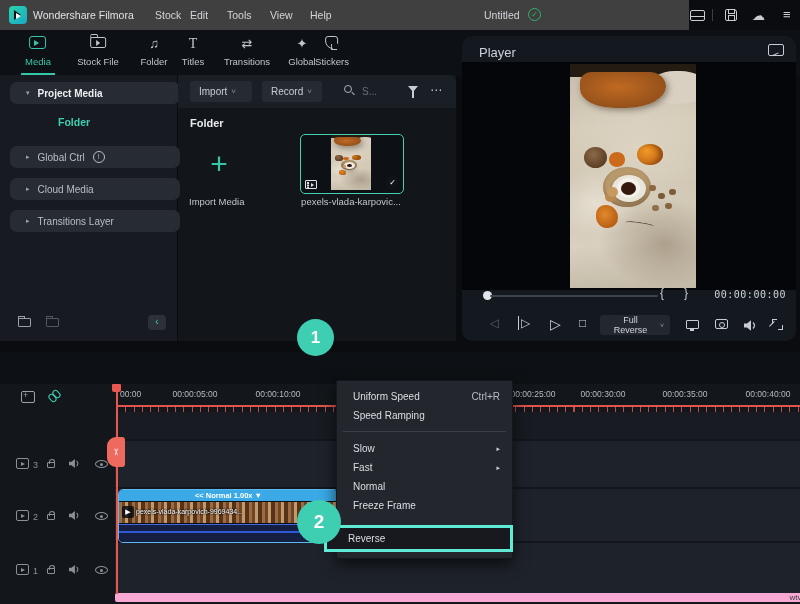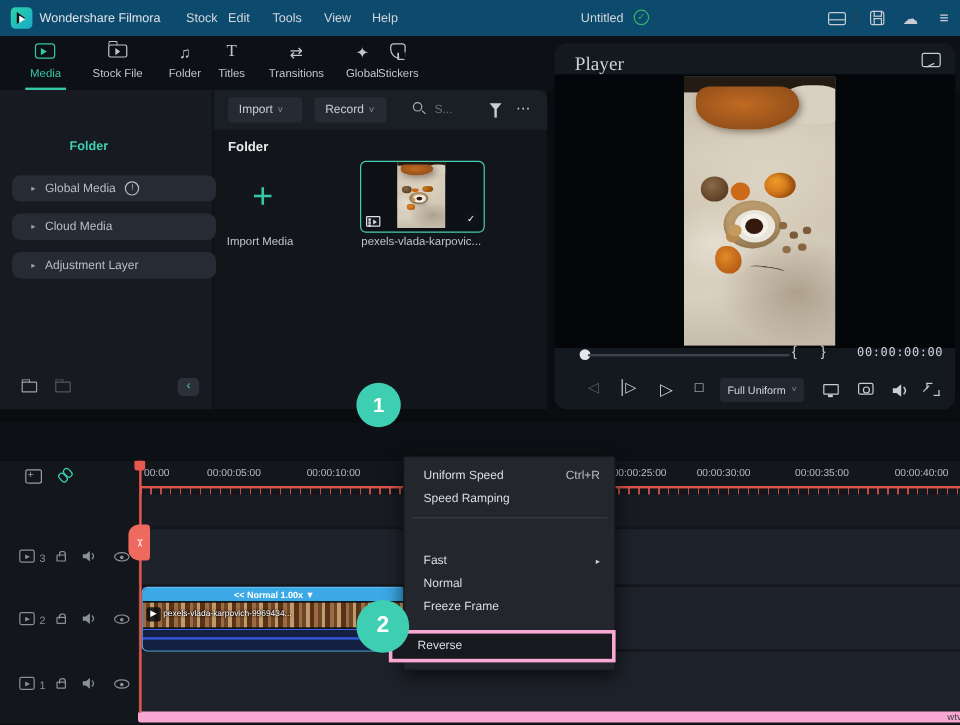--- a/index.html
+++ b/index.html
@@ -3,21 +3,21 @@
 <meta charset="utf-8">
 <style>
   html,body{margin:0;padding:0;background:#000;}
   .app{position:relative;width:800px;height:604px;background:#0a0c0f;overflow:hidden;
        font-family:"Liberation Sans","DejaVu Sans",sans-serif;color:#c9cdd3;}
   .abs{position:absolute;box-sizing:border-box;}
   .glyph{color:#c9cdd3;line-height:1;}
   .dim{color:#565c64;}
 
   
-  .menubar{position:absolute;left:0;top:0;width:800px;height:30px;background:#0c4a6e;}
+  .menubar{position:absolute;left:0;top:0;width:689px;height:30px;background:#404040;}
   .logo{position:absolute;left:9px;top:6px;width:18px;height:18px;border-radius:4px;
         background:linear-gradient(135deg,#2bd4a8,#18a9c9);}
   .logo::before{content:"";position:absolute;left:5px;top:4px;border-left:7px solid #0b0d10;
         border-top:5px solid transparent;border-bottom:5px solid transparent;}
   .logo::after{content:"";position:absolute;left:7px;top:7px;border-left:5px solid #fff;
         border-top:3px solid transparent;border-bottom:3px solid transparent;}
   .brand-name{position:absolute;left:33px;top:9px;font-size:10.5px;color:#dfe2e6;}
   .menu-item{position:absolute;top:9px;font-size:10.5px;color:#d2d5da;cursor:default;}
   .proj-name{position:absolute;left:484px;top:9px;font-size:10.5px;color:#d2d5da;}
   .check-circle{position:absolute;left:528px;top:8px;width:11px;height:11px;border:1px solid #35b36a;
@@ -128,21 +128,21 @@
   .ph-saucer{left:33%;top:49.5%;width:27%;height:12%;border-radius:50%;background:#eae5da;box-shadow:0 2px 4px rgba(90,75,55,.5);}
   .ph-cup{left:37.5%;top:51%;width:18%;height:9%;border-radius:50%;background:#f4f1ea;}
   .ph-coffee{left:40.5%;top:52.8%;width:12%;height:5.8%;border-radius:50%;background:#33190e;}
   .ph-cookie{left:29%;top:55%;width:9%;height:4.5%;border-radius:50%;background:#c69a5e;box-shadow:-2px 5px 0 #b8894e;}
   .ph-flowers2{left:21%;top:63%;width:17%;height:10%;border-radius:45% 60% 50% 55%;background:radial-gradient(at 40% 40%,#e08a2a,#b85c14 75%);}
   .ph-nuts{left:63%;top:54%;width:5%;height:2.8%;border-radius:50%;background:#8a6740;box-shadow:9px 8px 0 #7a5a38,16px 18px 0 #86633c,3px 20px 0 #90704a,20px 4px 0 #7d5c3a;}
   .ph-glasses{left:44%;top:70.5%;width:23%;height:2%;border-top:1.5px solid #55493a;border-radius:50%;transform:rotate(8deg);}
 
   
   .player-panel{position:absolute;left:462px;top:36px;width:334px;height:305px;background:#14181f;border-radius:10px;}
-  .player-title{position:absolute;left:17px;top:9px;font-size:16px;color:#ced2d8;font-family:Liberation Serif, serif;}
+  .player-title{position:absolute;left:17px;top:9px;font-size:13px;color:#ced2d8;}
   .player-video{position:absolute;left:0;top:26px;width:334px;height:228px;background:#04060a;}
   .scrub-dot{position:absolute;left:21px;top:255px;width:9px;height:9px;border-radius:50%;background:#e2e5e9;}
   .scrub-line{position:absolute;left:28px;top:259px;width:168px;height:2px;background:#3c434c;border-radius:1px;}
   .brace{position:absolute;top:250px;font-size:12px;color:#c9cdd3;}
   .timecode{position:absolute;left:244px;top:253px;width:80px;text-align:right;font-size:10px;color:#d0d4da;
        font-family:"DejaVu Sans Mono",monospace;letter-spacing:.5px;}
   .pc{position:absolute;top:280px;font-size:12px;}
   .quality-btn{position:absolute;left:138px;top:279px;width:70px;height:20px;background:#232830;border:none;border-radius:3px;
        color:#d2d5da;font-size:9px;font-family:inherit;display:flex;align-items:center;justify-content:center;gap:5px;}
 
@@ -181,21 +181,21 @@
   .watermark{position:absolute;right:5px;top:0px;font-size:8px;color:#3a3f45;line-height:9px;}
 
   
   .ctx-menu{position:absolute;left:336px;top:380px;width:175px;height:177px;background:#23262d;border:1px solid #15171b;
        border-radius:2px;box-shadow:0 5px 16px rgba(0,0,0,.65);z-index:10;}
   .ctx-item{position:absolute;left:0;width:175px;height:19px;display:flex;align-items:center;
        padding:0 12px 0 16px;box-sizing:border-box;font-size:10px;color:#dcdee2;}
   .ctx-item .sc{margin-left:auto;color:#b7bcc2;}
   .ctx-item .sub{margin-left:auto;font-size:7px;color:#c9cdd3;}
   .ctx-sep{position:absolute;left:6px;right:6px;top:50px;height:1px;background:#3a3f47;}
-  .reverse-box{position:absolute;left:324px;top:525px;width:189px;height:27px;border:3px solid #f9a8d4;background:#17191f;
+  .reverse-box{position:absolute;left:324px;top:525px;width:189px;height:27px;border:3px solid #5eead4;background:#17191f;
        z-index:11;display:flex;align-items:center;padding-left:21px;box-sizing:border-box;font-size:10px;color:#dcdee2;}
 
   
   .badge{position:absolute;border-radius:50%;background:#3ecfb2;color:#fff;font-weight:bold;
        display:flex;align-items:center;justify-content:center;z-index:12;}
   .badge1{left:297px;top:319px;width:37px;height:37px;font-size:17px;}
   .badge2{left:297px;top:500px;width:44px;height:44px;font-size:19px;}
 </style>
 </head>
 <body>
@@ -247,33 +247,37 @@
     <div class="tab" style="left:332px">
       <span class="t-ic"><span class="ic ic-sticker" style="position:relative;display:inline-block"></span></span>
       <span class="t-lbl">Stickers</span>
     </div>
     <span class="tabs-more">»</span>
   </div>
 
   <div class="panel-left"></div>
 
   <aside class="sidebar">
+    <div class="side-row root" style="top:7px">
+      <span class="caret">▾</span>
+      <span>Project Media</span>
+    </div>
     <div class="side-folder">Folder</div>
     <div class="side-row" style="top:71px">
       <span class="caret">▸</span>
-      <span>Global Media</span>
+      <span>Global Ctrl</span>
       <span class="alert-circle">!</span>
     </div>
     <div class="side-row" style="top:103px">
       <span class="caret">▸</span>
       <span>Cloud Media</span>
     </div>
     <div class="side-row" style="top:135px">
       <span class="caret">▸</span>
-      <span>Adjustment Layer</span>
+      <span>Transitions Layer</span>
     </div>
     <span class="ic ic-folder" style="left:18px;top:243px"></span>
     <span class="ic ic-folder" style="left:46px;top:243px;opacity:.45"></span>
     <div class="side-collapse">‹</div>
   </aside>
 
   <section>
     <div class="lib-strip"></div>
     <button class="lib-btn" style="left:190px;width:62px">
       <span>Import</span>
@@ -341,21 +345,21 @@
     <span class="scrub-dot"></span>
     <span class="scrub-line"></span>
     <span class="brace" style="left:198px">{</span>
     <span class="brace" style="left:222px">}</span>
     <span class="timecode">00:00:00:00</span>
     <span class="pc dim" style="left:28px">◁</span>
     <span class="pc" style="left:56px"><span style="border-left:1.5px solid #c9cdd3;padding-left:2px">▷</span></span>
     <span class="pc" style="left:88px;font-size:14px">▷</span>
     <span class="pc" style="left:117px">□</span>
     <button class="quality-btn">
-      <span>Full Uniform</span>
+      <span>Full Reverse</span>
       <span style="font-size:7px;color:#8a9099">˅</span>
     </button>
     <span class="ic ic-monitor" style="left:224px;top:284px"></span>
     <span class="ic ic-camera" style="left:253px;top:283px"></span>
     <svg class="abs" style="left:281px;top:283px" width="15" height="13" viewBox="0 0 15 13">
       <path d="M1 4.5h3l4-3.2v10.4l-4-3.2H1z" fill="#c9cdd3"></path>
       <path d="M10 3.5q3 3 0 6" stroke="#c9cdd3" fill="none" stroke-width="1.2"></path>
     </svg>
     <span class="ic ic-expand" style="left:310px;top:283px">
         <b></b>
@@ -461,20 +465,24 @@
 
   <div class="ctx-menu">
     <div class="ctx-item" style="top:6px">
       <span>Uniform Speed</span>
       <span class="sc">Ctrl+R</span>
     </div>
     <div class="ctx-item" style="top:25px">
       <span>Speed Ramping</span>
     </div>
     <div class="ctx-sep"></div>
+    <div class="ctx-item" style="top:58px">
+      <span>Slow</span>
+      <span class="sub">▸</span>
+    </div>
     <div class="ctx-item" style="top:96px">
       <span>Normal</span>
     </div>
     <div class="ctx-item" style="top:77px">
       <span>Fast</span>
       <span class="sub">▸</span>
     </div>
     <div class="ctx-item" style="top:115px">
       <span>Freeze Frame</span>
     </div>

